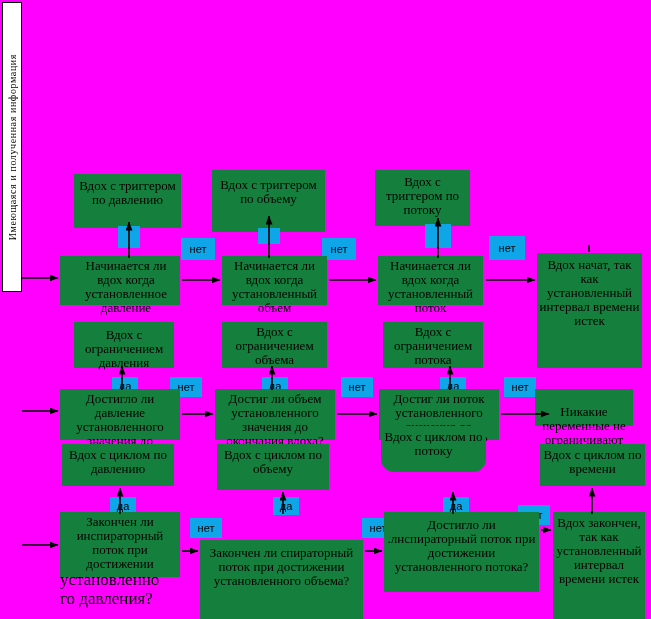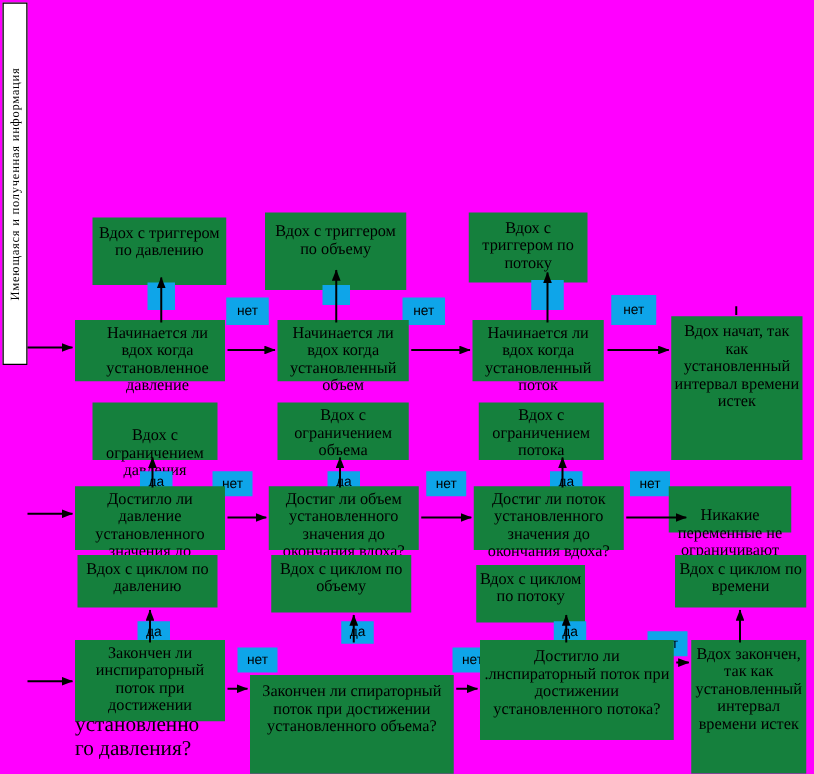--- a/index.html
+++ b/index.html
@@ -104,21 +104,21 @@
   </div>
 
   <div class="box" style="left:378px;top:256px;width:105px;height:49px;font-size:13px;padding-top:3px;">
     <span>Начинается ли вдох когда установленный поток</span>
   </div>
 
   <div class="box" style="left:537px;top:253px;width:105px;height:115px;font-size:13px;padding-top:5px;">
     <span>Вдох начат, так как установленный интервал времени истек</span>
   </div>
 
-  <div class="box" style="left:74px;top:322px;width:100px;height:46px;font-size:13px;padding-top:19px;">
+  <div class="box" style="left:74px;top:322px;width:100px;height:46px;font-size:13px;padding-top:6px;">
     <span>Вдох с ограничением давления</span>
   </div>
 
   <div class="box" style="left:222px;top:322px;width:105px;height:46px;font-size:13px;padding-top:3px;">
     <span>Вдох с ограничением объема</span>
   </div>
 
   <div class="box" style="left:383px;top:322px;width:100px;height:46px;font-size:13px;padding-top:3px;">
     <span>Вдох с ограничением потока</span>
   </div>
@@ -148,21 +148,21 @@
   </div>
 
   <div class="box" style="left:62px;top:444px;width:112px;height:42px;font-size:13px;padding-top:4px;">
     <span>Вдох с циклом по давлению</span>
   </div>
 
   <div class="box" style="left:217px;top:444px;width:112px;height:46px;font-size:13px;padding-top:4px;">
     <span>Вдох с циклом по объему</span>
   </div>
 
-  <div class="box" style="left:381px;top:452px;width:87px;height:46px;font-size:13px;padding-top:4px;">
+  <div class="box" style="left:381px;top:426px;width:105px;height:46px;font-size:13px;padding-top:4px;border-radius:13px;">
     <span>Вдох с циклом по потоку</span>
   </div>
 
   <div class="box" style="left:540px;top:444px;width:105px;height:42px;font-size:13px;padding-top:4px;">
     <span>Вдох с циклом по времени</span>
   </div>
 
   <div class="chip" style="left:110px;top:497px;width:26px;height:18px;">да</div>
   <div class="chip" style="left:273px;top:497px;width:26px;height:18px;">да</div>
   <div class="chip" style="left:443px;top:497px;width:26px;height:18px;">да</div>

